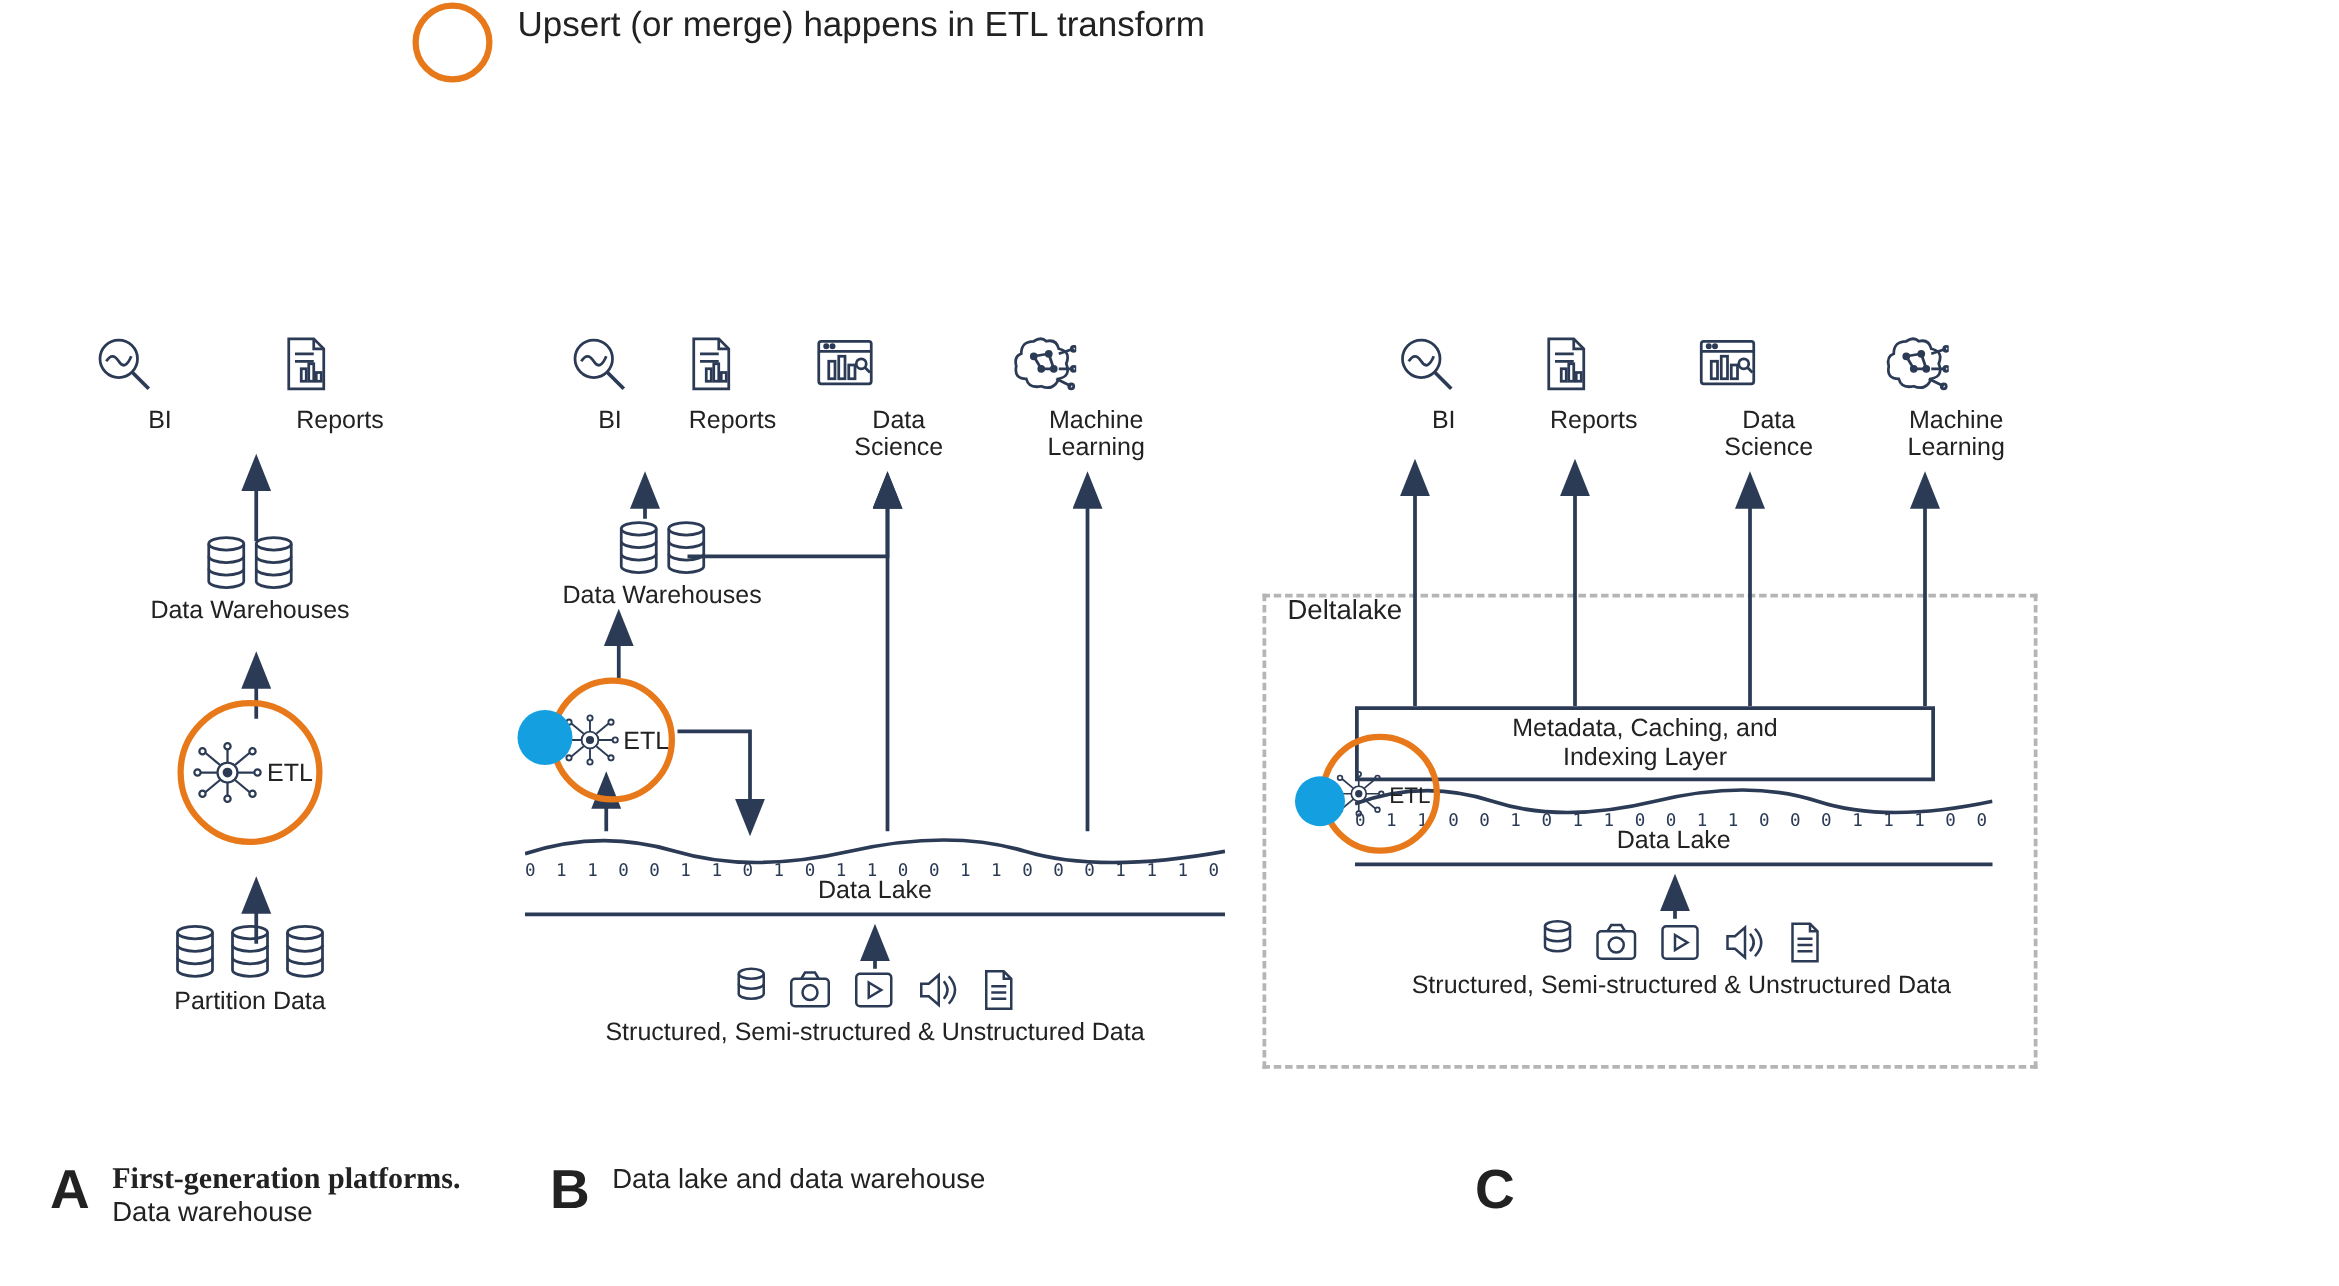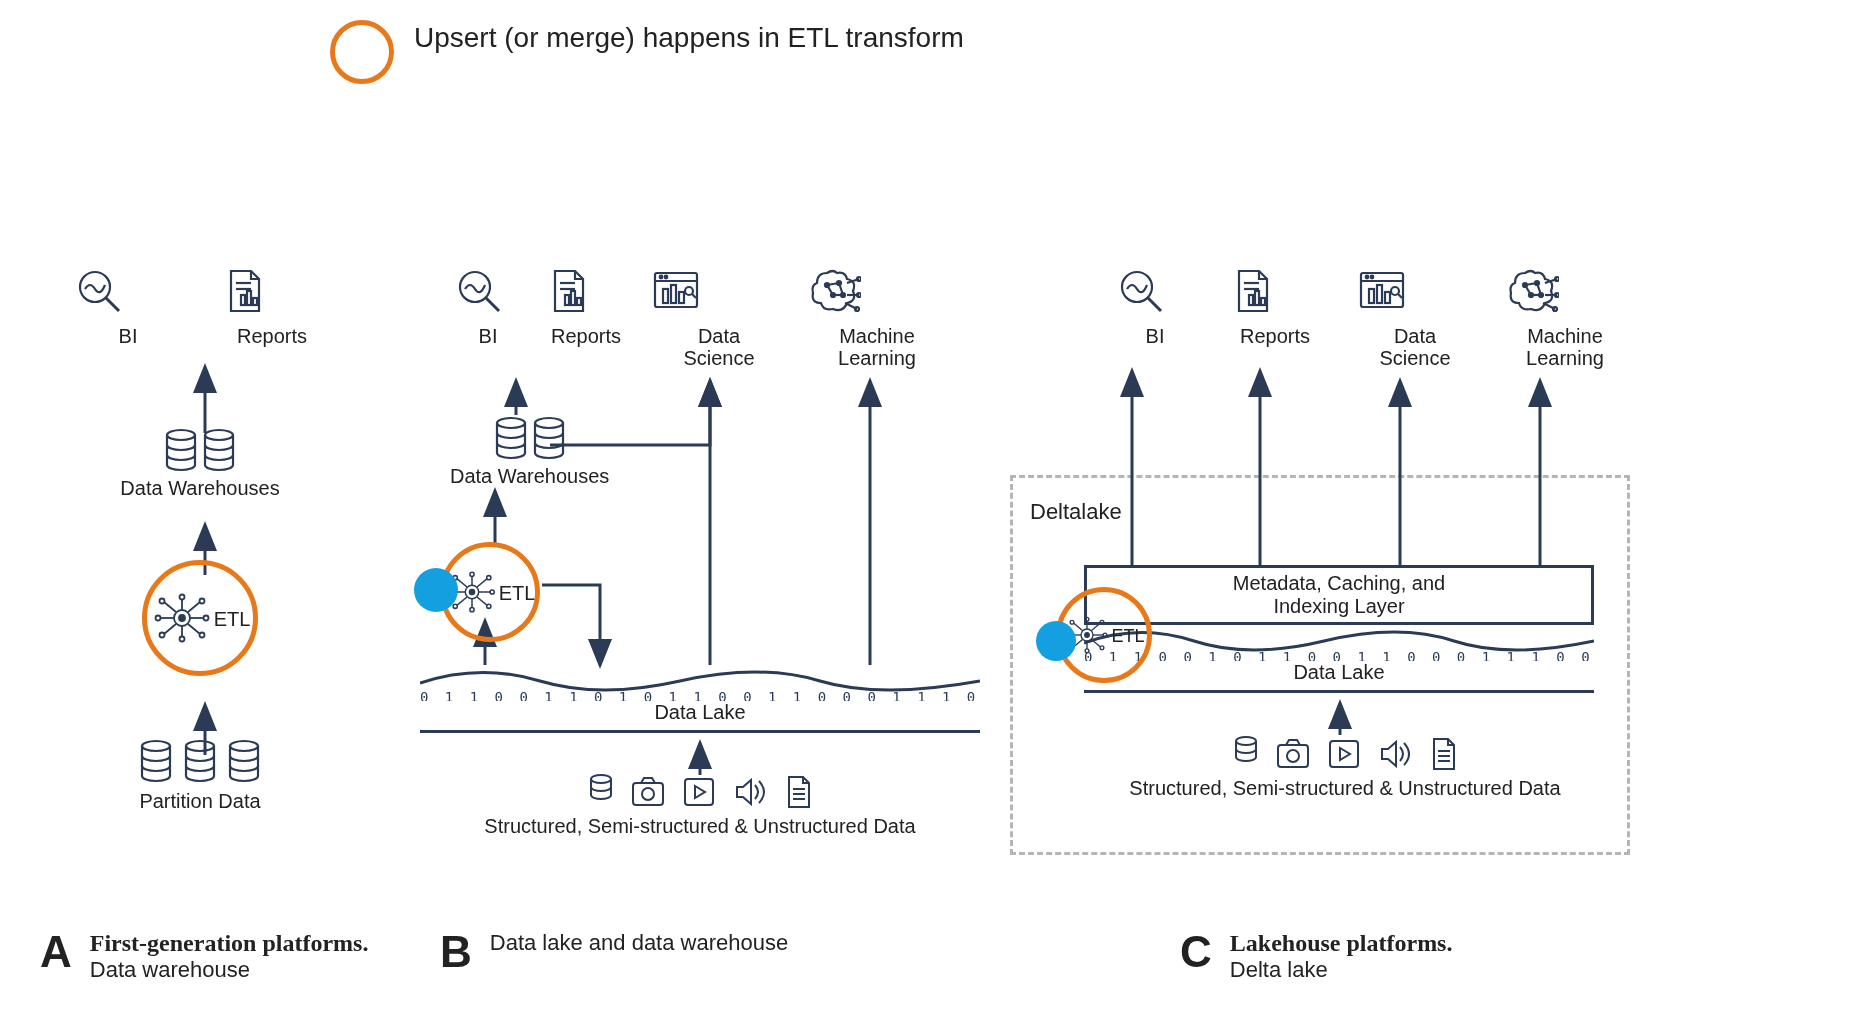--- a/index.html
+++ b/index.html
@@ -8,21 +8,21 @@
     padding: 20px;
     font-family: "Segoe UI", Arial, sans-serif;
     background: #fff;
     width: 1871px;
     height: 1029px;
     position: relative;
     color: #222;
   }
   .legend {
     position: absolute;
-    top: 20px;
+    top: 2px;
     left: 330px;
   }
   .legend-row {
     display: flex;
     align-items: flex-start;
     gap: 20px;
     margin-bottom: 20px;
   }
   .legend-circle-open {
     width: 64px;
@@ -507,30 +507,30 @@
     <div class="app" style="width:120px;">
       <svg viewBox="0 0 54 54">
             <use href="#ic-ml"></use>
           </svg>
       <div class="app-label" style="white-space:pre-line;">Machine
 Learning</div>
     </div>
   </div>
 
   <div class="delta-box" style="top:210px; left:-30px; width:620px; height:380px;"></div>
-  <div class="delta-label" style="top:234px; left:-10px;">Deltalake</div>
+  <div class="delta-label" style="top:210px; left:-10px;">Deltalake</div>
 
   <svg class="arrow-svg" style="left:0; top:0;" width="600" height="320">
     <line x1="92" y1="300" x2="92" y2="108" stroke="#2c3b55" stroke-width="3" marker-end="url(#arrowhead)"></line>
     <line x1="220" y1="300" x2="220" y2="108" stroke="#2c3b55" stroke-width="3" marker-end="url(#arrowhead)"></line>
     <line x1="360" y1="300" x2="360" y2="118" stroke="#2c3b55" stroke-width="3" marker-end="url(#arrowhead)"></line>
     <line x1="500" y1="300" x2="500" y2="118" stroke="#2c3b55" stroke-width="3" marker-end="url(#arrowhead)"></line>
   </svg>
 
-  <div class="meta-box" style="top:300px; left:44px; width:510px; white-space:pre-line;">Metadata, Caching, and
+  <div class="meta-box" style="top:300px; left:44px; width:464px; white-space:pre-line;">Metadata, Caching, and
 Indexing Layer</div>
 
   <div class="etl-wrap" style="position:absolute; top:320px; left:14px; width:100px; height:100px; z-index:3;">
     <div class="etl-ring" style="width:96px;height:96px;"></div>
     <div class="blue-dot" style="left:-18px; top:36px; width:40px; height:40px;"></div>
     <div class="etl-inner">
       <svg viewBox="0 0 64 50" style="width:48px;height:38px;">
             <use href="#ic-etl"></use>
           </svg>
       <div class="etl-label" style="font-size:18px;">ETL</div>
@@ -582,18 +582,14 @@
     </div>
   </div>
   <div class="caption caption-b">
     <div class="caption-letter">B</div>
     <div class="caption-text">
       <div class="sub">Data lake and data warehouse</div>
     </div>
   </div>
   <div class="caption caption-c">
     <div class="caption-letter">C</div>
-    <div class="caption-text">
-      <div class="title">Lakehouse platforms.</div>
-      <div class="sub">Delta lake</div>
-    </div>
   </div>
 </div>
 
 </body></html>

